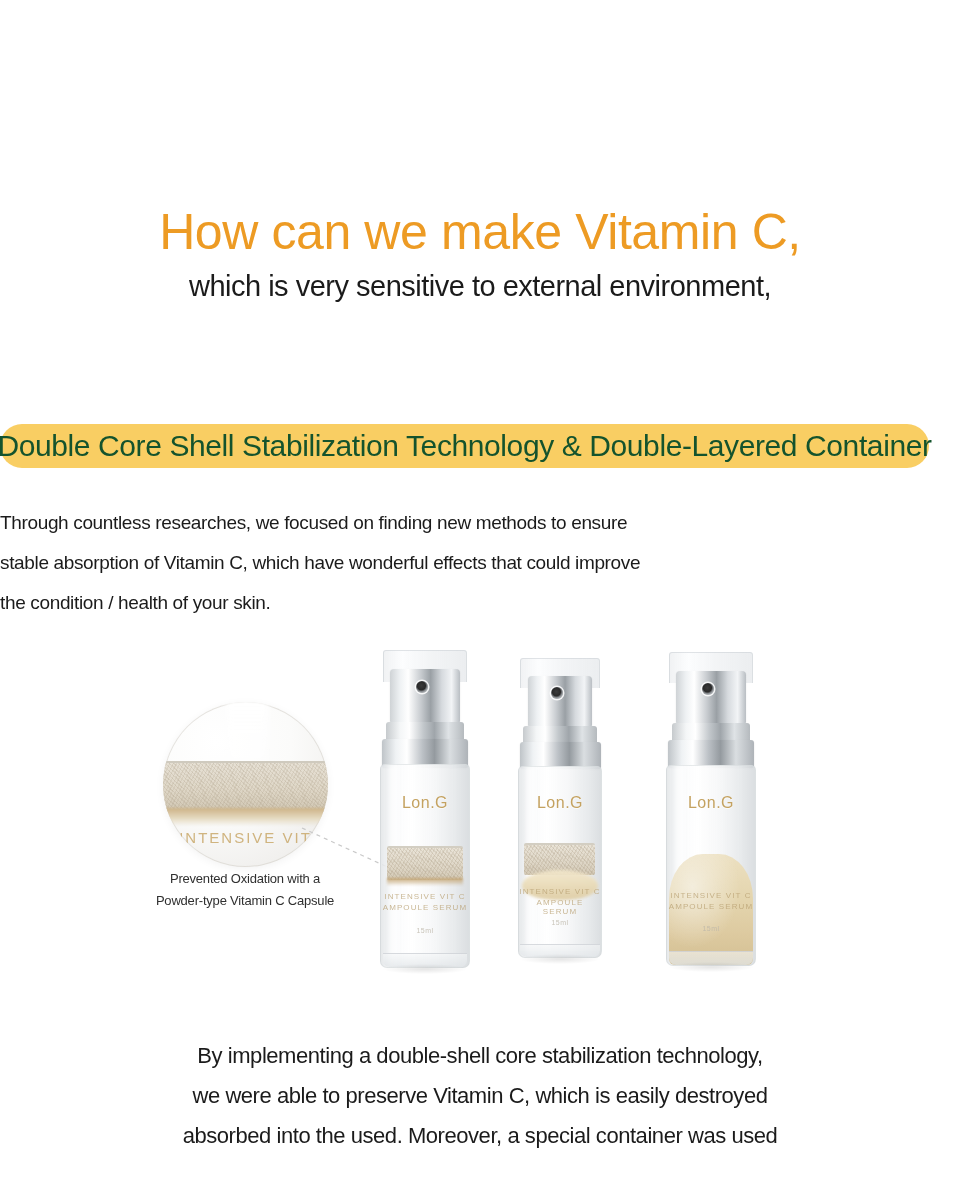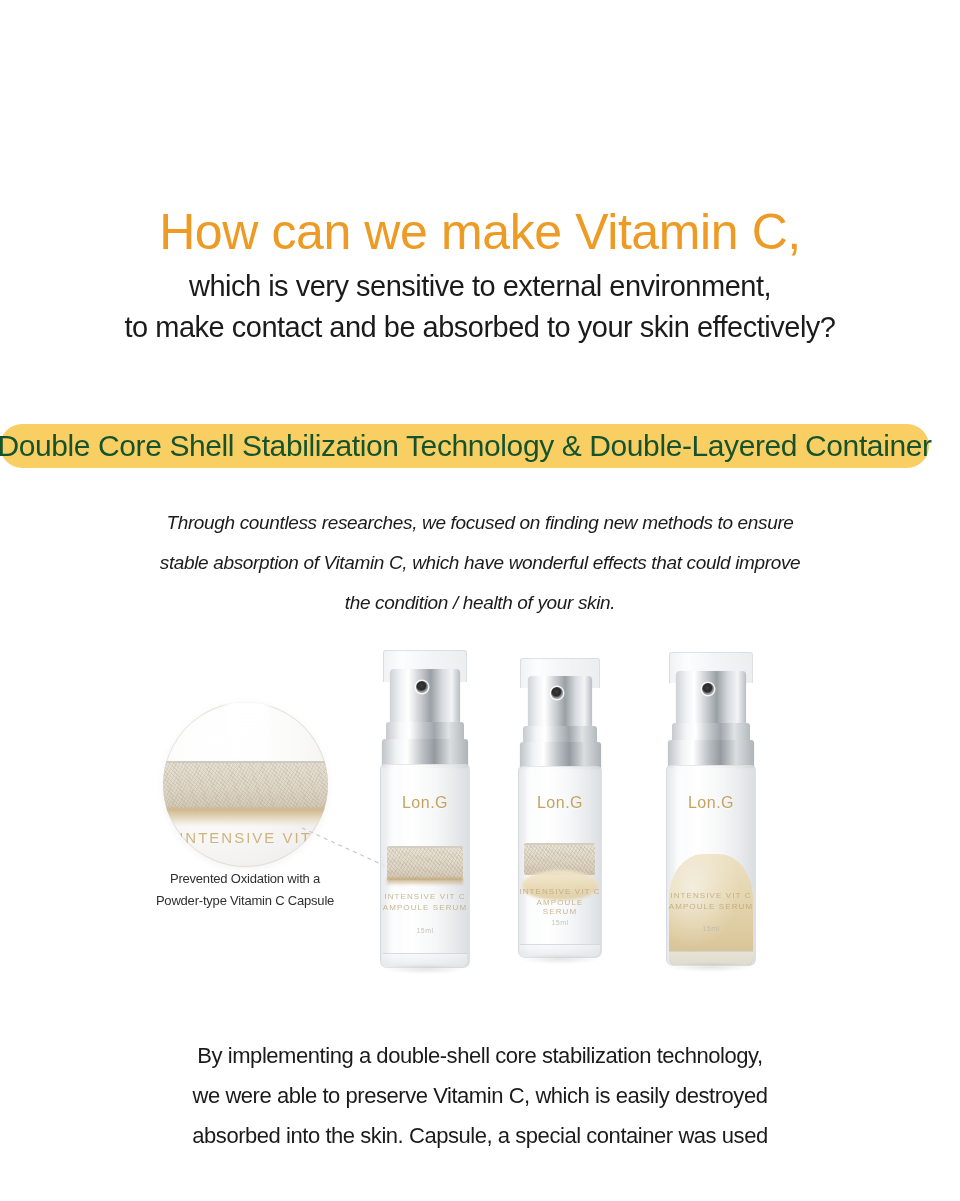--- a/index.html
+++ b/index.html
@@ -65,22 +65,20 @@
     white-space: nowrap;
     font-weight: 400;
   }
 
   
   .intro {
     position: absolute;
     top: 503px;
     left: 0;
     width: 960px;
-    text-align: center;
-    font-style: italic;
   }
   .intro p {
     font-size: 19px;
     line-height: 40px;
     color: #1b1b1b;
     letter-spacing: -0.35px;
     white-space: nowrap;
   }
 
   
@@ -377,21 +375,20 @@
   }
 </style>
 </head>
 <body>
 
 <div class="page">
 
   <div class="headline-wrap">
     <div class="headline-main">How can we make Vitamin C,</div>
     <div class="headline-sub first">which is very sensitive to external environment,</div>
-    <div class="headline-sub">to make contact and be absorbed to your skin effectively?</div>
   </div>
 
   <div class="banner">
     <span class="banner-text">Double Core Shell Stabilization Technology &amp; Double-Layered Container</span>
   </div>
 
   <div class="intro">
     <p>Through countless researches, we focused on finding new methods to ensure</p>
     <p>stable absorption of Vitamin C, which have wonderful effects that could improve</p>
     <p>the condition / health of your skin.</p>
@@ -475,16 +472,16 @@
         <div class="base-ring"></div>
       </div>
       <div class="shadow"></div>
     </div>
 
   </div>
 
   <div class="outro">
     <p>By implementing a double-shell core stabilization technology,</p>
     <p>we were able to preserve Vitamin C, which is easily destroyed</p>
-    <p>absorbed into the skin. Capsule, a special container was used</p>
+    <p>absorbed into the used. Moreover, a special container was used</p>
   </div>
 
 </div>
 
 </body></html>

